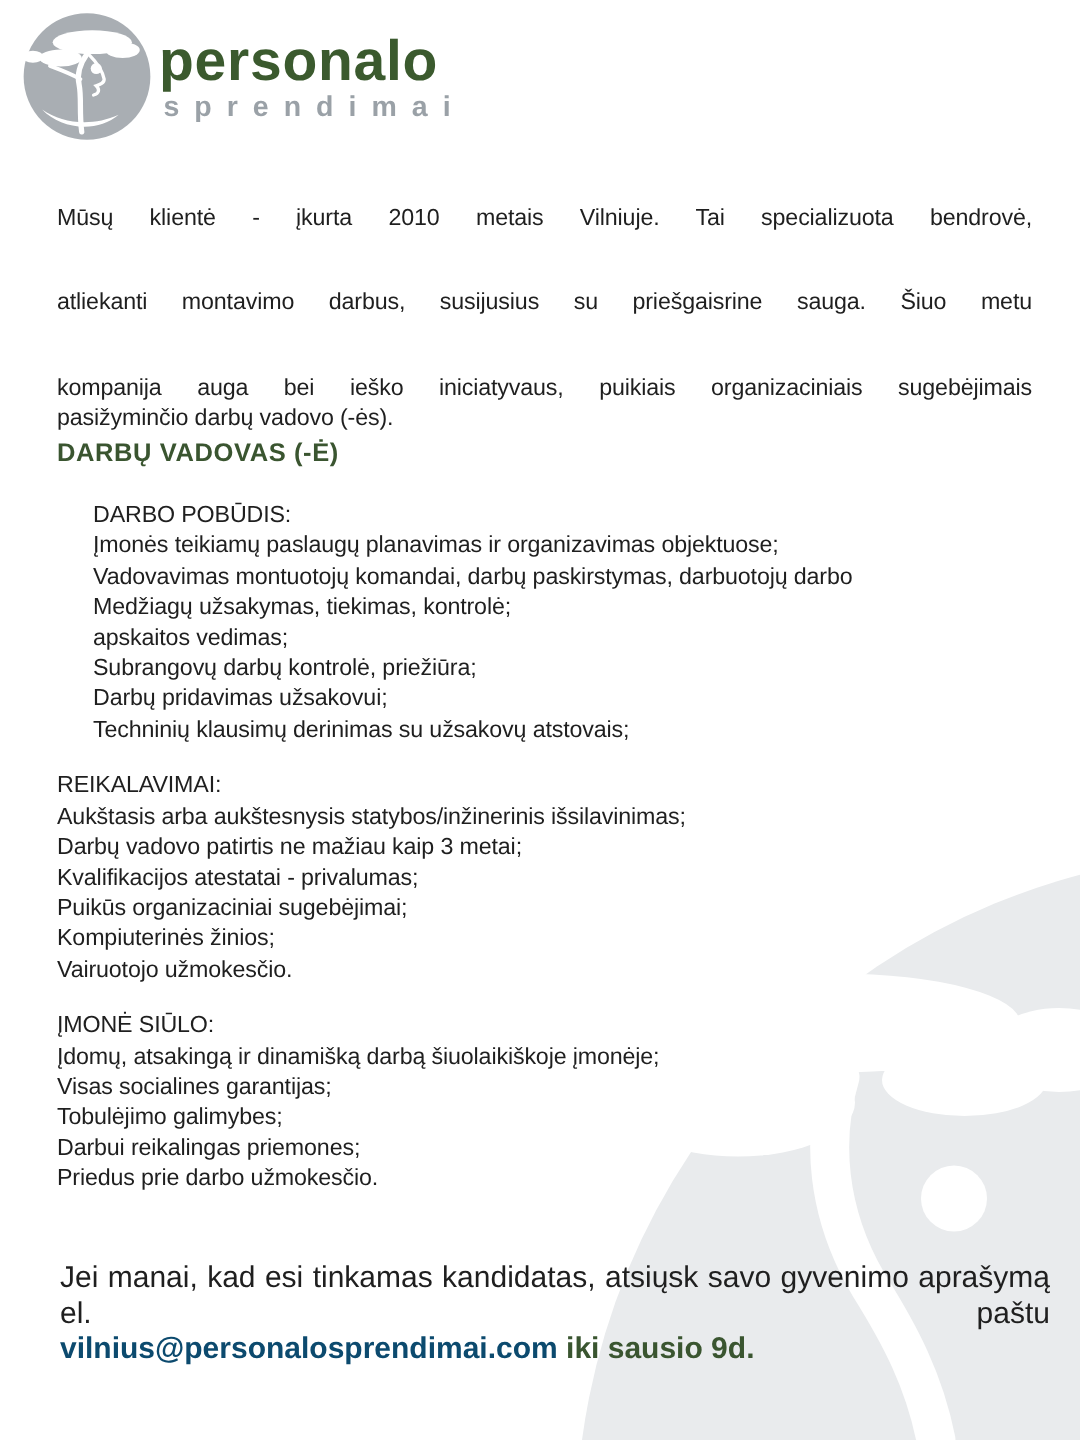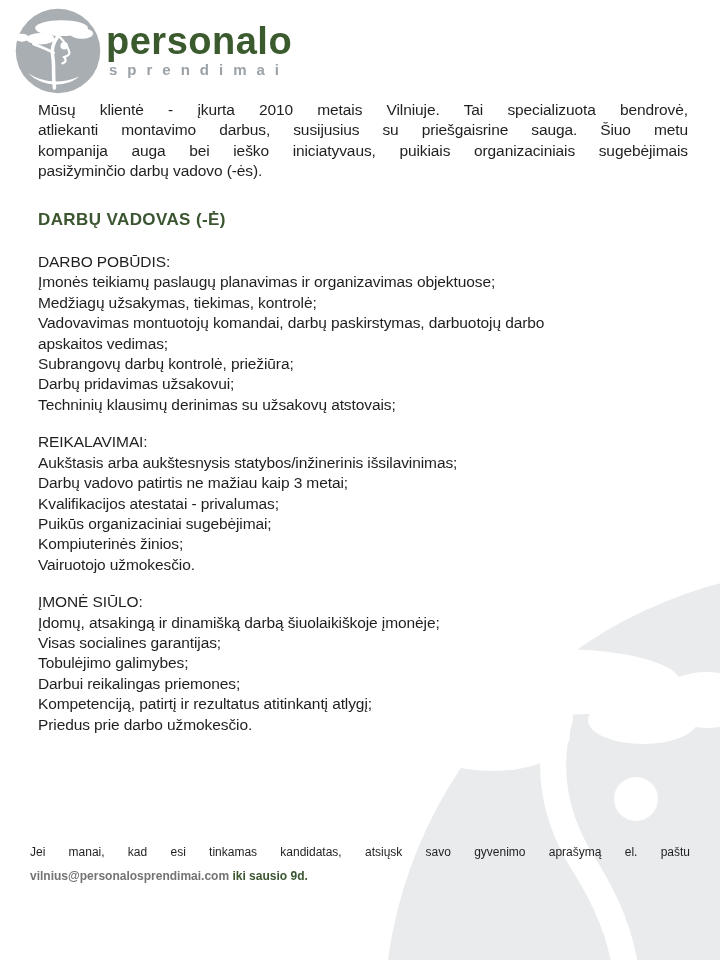--- a/index.html
+++ b/index.html
@@ -39,62 +39,62 @@
   .brand-name {
     font-size: 38px;
     font-weight: bold;
     letter-spacing: 0.5px;
     line-height: 1.0;
     color: #3b5a2e;
   }
   .brand-sub {
     margin-top: 1px;
     margin-left: 3px;
-    font-size: 15px;
+    font-size: 19px;
     font-weight: bold;
     letter-spacing: 10px;
     color: #9aa1a7;
   }
   
   .content {
     position: absolute;
     left: 38px;
     top: 100px;
     width: 650px;
     z-index: 1;
     font-size: 15.5px;
     line-height: 20.4px;
     letter-spacing: -0.1px;
   }
-  .jl { text-align: justify; text-align-last: justify; }
+  .jl { text-align: justify; text-align-last: justify; margin-top: 36px; }
   .job-title {
-    margin-top: 28px;
+    margin-top: 2px;
     font-size: 17px;
     font-weight: bold;
     letter-spacing: 0.4px;
     color: #3a5530;
   }
-  .section-1 { margin-top: 22px; }
+  .section-1 { margin-top: 22px; margin-left: 24px; }
   .section-2 { margin-top: 17px; }
   .section-3 { margin-top: 17px; }
   .sec-heading { }
   .item { }
   
   .footer {
     position: absolute;
-    left: 30px;
+    left: 40px;
     top: 841px;
     width: 660px;
     z-index: 1;
-    font-size: 12px;
+    font-size: 20px;
     line-height: 23.5px;
   }
   .footer-line1 { text-align: justify; text-align-last: justify; }
   .footer-line2 { color: #3a5530; font-weight: bold; }
-  .email-link { color: #737373; text-decoration: none; cursor: pointer; }
+  .email-link { color: #0c4a6e; text-decoration: none; cursor: pointer; }
 </style>
 </head>
 <body>
 
 <div class="page">
 
   <svg class="watermark" viewBox="0 0 340 392" xmlns="http://www.w3.org/2000/svg" aria-hidden="true">
     <circle cx="456" cy="452" r="452" fill="#e9ebed"></circle>
     <g fill="#ffffff">
       <ellipse cx="178" cy="114" rx="122" ry="33"></ellipse>
@@ -134,22 +134,22 @@
       <div class="jl">atliekanti montavimo darbus, susijusius su priešgaisrine sauga. Šiuo metu</div>
       <div class="jl">kompanija auga bei ieško iniciatyvaus, puikiais organizaciniais sugebėjimais</div>
       <div>pasižyminčio darbų vadovo (-ės).</div>
     </div>
 
     <div class="job-title">DARBŲ VADOVAS  (-Ė)</div>
 
     <div class="section-1">
       <div class="sec-heading">DARBO POBŪDIS:</div>
       <div class="item">Įmonės teikiamų paslaugų planavimas ir organizavimas objektuose;</div>
+      <div class="item">Vadovavimas montuotojų komandai, darbų paskirstymas, darbuotojų darbo</div>
       <div class="item">Medžiagų užsakymas, tiekimas,  kontrolė;</div>
-      <div class="item">Vadovavimas montuotojų komandai, darbų paskirstymas, darbuotojų darbo</div>
       <div class="item">apskaitos vedimas;</div>
       <div class="item">Subrangovų darbų kontrolė, priežiūra;</div>
       <div class="item">Darbų pridavimas užsakovui;</div>
       <div class="item">Techninių klausimų derinimas su užsakovų atstovais;</div>
     </div>
 
     <div class="section-2">
       <div class="sec-heading">REIKALAVIMAI:</div>
       <div class="item">Aukštasis arba aukštesnysis statybos/inžinerinis išsilavinimas;</div>
       <div class="item">Darbų vadovo patirtis ne mažiau kaip 3  metai;</div>
@@ -158,21 +158,20 @@
       <div class="item">Kompiuterinės žinios;</div>
       <div class="item">Vairuotojo užmokesčio.</div>
     </div>
 
     <div class="section-3">
       <div class="sec-heading">ĮMONĖ SIŪLO:</div>
       <div class="item">Įdomų, atsakingą ir dinamišką darbą šiuolaikiškoje įmonėje;</div>
       <div class="item">Visas socialines garantijas;</div>
       <div class="item">Tobulėjimo galimybes;</div>
       <div class="item">Darbui reikalingas priemones;</div>
-      <div class="item">Kompetenciją, patirtį ir rezultatus atitinkantį atlygį;</div>
       <div class="item">Priedus prie darbo užmokesčio.</div>
     </div>
 
   </div>
 
   <div class="footer">
     <div class="footer-line1">Jei manai, kad esi tinkamas kandidatas, atsiųsk savo gyvenimo aprašymą el. paštu</div>
     <div class="footer-line2">
       <span class="email-link">vilnius@personalosprendimai.com</span><span> iki sausio 9d.</span>
     </div>

